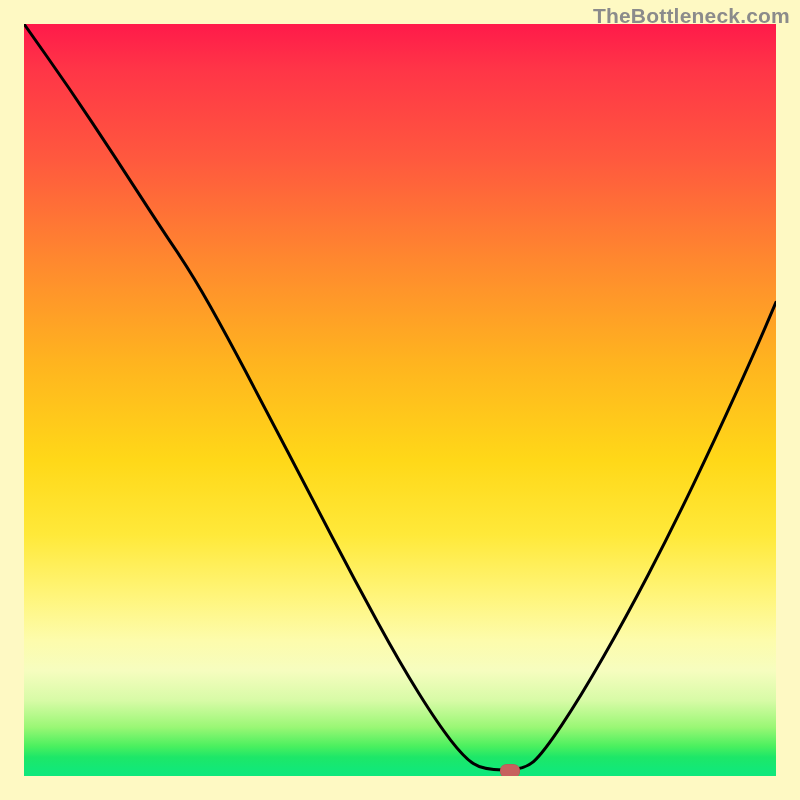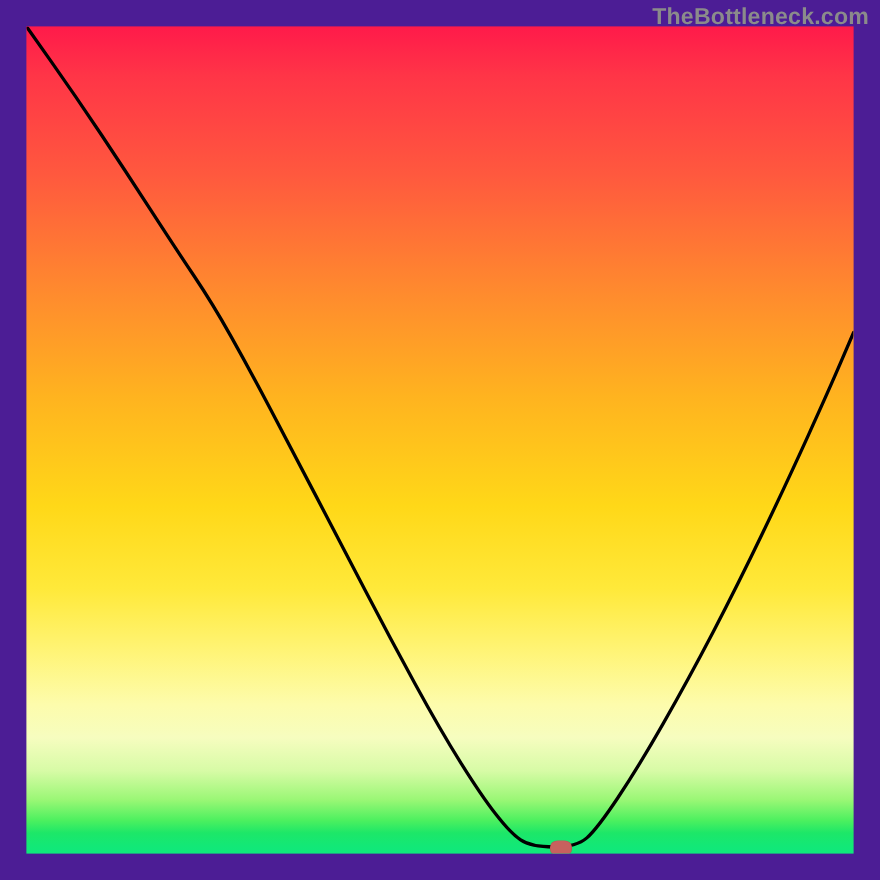--- a/index.html
+++ b/index.html
@@ -7,21 +7,21 @@
     padding: 0;
     width: 800px;
     height: 800px;
     background: #000;
     overflow: hidden;
   }
   .frame {
     position: relative;
     width: 800px;
     height: 800px;
-    background: #4c1d95;
+    background: #fef9c3;
   }
   .plot-area {
     position: absolute;
     left: 24px;
     top: 24px;
     width: 752px;
     height: 752px;
     overflow: hidden;
     
     background: linear-gradient(

